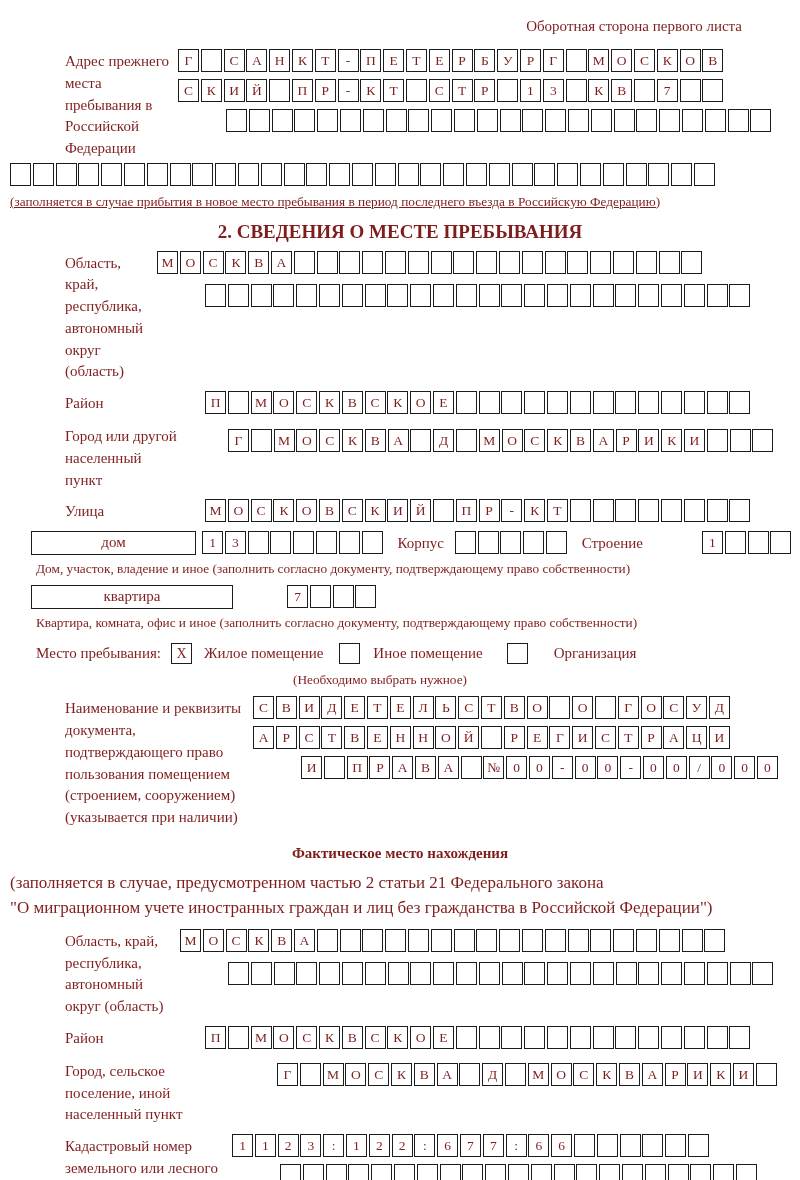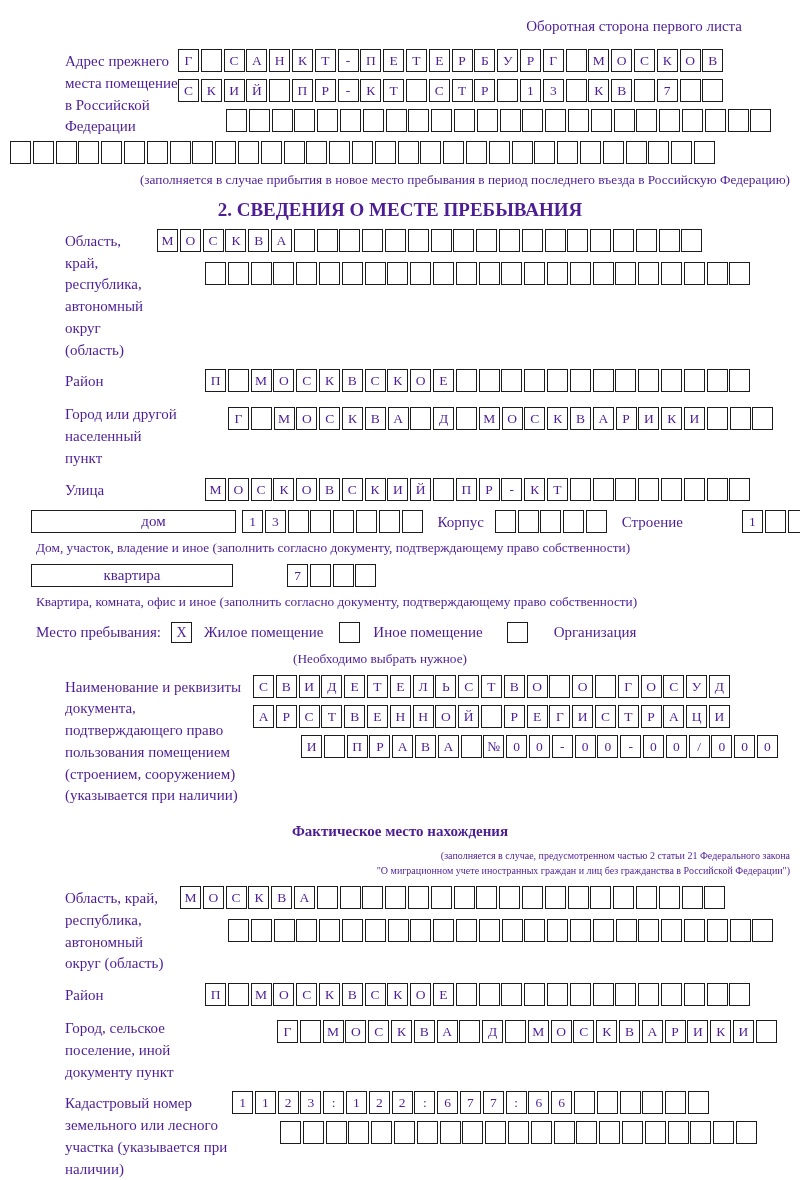--- a/index.html
+++ b/index.html
@@ -1,18 +1,18 @@
 <!DOCTYPE html>
 <html><head>
 <meta charset="utf-8">
 <style>
   html,body { margin:0; padding:0; background:#fff; }
   .page {
     width:800px; height:1180px; box-sizing:border-box;
-    background:#fff; color:#4c1d95;
+    background:#fff; color:#7f1d1d;
     font-family:"Liberation Serif", serif;
     padding:8px 10px 0 10px; overflow:hidden; position:relative;
   }
   .header-note { text-align:right; padding-right:48px; font-size:15px; margin-top:10px; margin-bottom:14px; }
 
   .labeled-block { display:flex; margin-left:55px; margin-top:8px; align-items:flex-start; }
   .label { font-size:15px; line-height:1.45; flex-shrink:0; padding-top:2px; }
   .w113{width:113px;} .w92{width:92px;} .w115{width:115px;} .w188{width:188px;} .w164{width:164px;} .w167{width:167px;}
   .rows { white-space:nowrap; }
 
@@ -20,57 +20,57 @@
   .cellrow:last-child { margin-bottom:0;padding-left:48px; }
   .cell {
     display:inline-block; width:19px; height:21px;
     border:1.6px solid #1c1c1c; margin-right:1.8px;
     text-align:center; font-size:13.5px; line-height:21px;
     vertical-align:top; background:#fff;
   }
   .fullrow { margin-top:3px; margin-left:0; }
 
   .caption { font-size:13.3px; line-height:1.35; margin-top:2px; }
-  .center { text-align:right; }
+  .center { text-align:left;text-decoration:underline; }
   .ml26 { margin-left:26px; }
 
   .section-title { text-align:center; font-weight:bold; font-size:19px; margin:10px 0 6px 0; }
   .fact-title { text-align:center; font-weight:bold; font-size:15px; margin:16px 0 8px 0; }
 
   .house-row { margin-left:21px; margin-top:7px; white-space:nowrap; height:27px; }
   .wide-box {
     border:1.7px solid #1c1c1c; height:21.5px; line-height:21.5px;
     text-align:center; font-size:15px; display:inline-block;
     vertical-align:top; background:#fff; margin-right:2px;
   }
-  .bw166{width:163px;padding-left:40px;} .bw202{width:200px;}
+  .bw166{width:163px;} .bw202{width:200px;}
   .inline-cells { display:inline-block; vertical-align:top; }
   .inline-label { font-size:15px; display:inline-block; vertical-align:top; line-height:25px; margin:0 7px 0 9px; }
 
   .stay-row { margin-left:26px; margin-top:11px; white-space:nowrap; height:26px; }
   .stay-label { font-size:15px; display:inline-block; vertical-align:middle; }
   .checkbox {
     display:inline-block; width:19px; height:19px;
     border:1.6px solid #1c1c1c; text-align:center; line-height:19px;
     font-size:14px; vertical-align:middle; background:#fff;
   }
   .cb1 { margin:0 8px 0 6px; } .cb2 { margin:0 9px 0 12px; } .cb3 { margin:0 22px 0 20px; }
   .stay-note { font-size:13.3px; text-align:center; width:700px; margin-left:20px; margin-top:3px; }
 
-  .fact-captions { font-size:10px; text-align:right; line-height:1.5; margin-top:2px; }
+  .fact-captions { font-size:17px; text-align:left; line-height:1.5; margin-top:2px; }
 </style>
 </head>
 <body>
 
 <div class="page">
 
   <div class="header-note">Оборотная сторона первого листа</div>
 
   <div class="labeled-block">
-    <div class="label w113">Адрес прежнего места помещение в Российской Федерации</div>
+    <div class="label w113">Адрес прежнего места пребывания в Российской Федерации</div>
     <div class="rows">
       <div class="cellrow"><span class="cell">Г</span><span class="cell"></span><span class="cell">С</span><span class="cell">А</span><span class="cell">Н</span><span class="cell">К</span><span class="cell">Т</span><span class="cell">-</span><span class="cell">П</span><span class="cell">Е</span><span class="cell">Т</span><span class="cell">Е</span><span class="cell">Р</span><span class="cell">Б</span><span class="cell">У</span><span class="cell">Р</span><span class="cell">Г</span><span class="cell"></span><span class="cell">М</span><span class="cell">О</span><span class="cell">С</span><span class="cell">К</span><span class="cell">О</span><span class="cell">В</span></div>
       <div class="cellrow"><span class="cell">С</span><span class="cell">К</span><span class="cell">И</span><span class="cell">Й</span><span class="cell"></span><span class="cell">П</span><span class="cell">Р</span><span class="cell">-</span><span class="cell">К</span><span class="cell">Т</span><span class="cell"></span><span class="cell">С</span><span class="cell">Т</span><span class="cell">Р</span><span class="cell"></span><span class="cell">1</span><span class="cell">3</span><span class="cell"></span><span class="cell">К</span><span class="cell">В</span><span class="cell"></span><span class="cell">7</span><span class="cell"></span><span class="cell"></span></div>
       <div class="cellrow"><span class="cell"></span><span class="cell"></span><span class="cell"></span><span class="cell"></span><span class="cell"></span><span class="cell"></span><span class="cell"></span><span class="cell"></span><span class="cell"></span><span class="cell"></span><span class="cell"></span><span class="cell"></span><span class="cell"></span><span class="cell"></span><span class="cell"></span><span class="cell"></span><span class="cell"></span><span class="cell"></span><span class="cell"></span><span class="cell"></span><span class="cell"></span><span class="cell"></span><span class="cell"></span><span class="cell"></span></div>
     </div>
   </div>
   <div class="cellrow fullrow"><span class="cell"></span><span class="cell"></span><span class="cell"></span><span class="cell"></span><span class="cell"></span><span class="cell"></span><span class="cell"></span><span class="cell"></span><span class="cell"></span><span class="cell"></span><span class="cell"></span><span class="cell"></span><span class="cell"></span><span class="cell"></span><span class="cell"></span><span class="cell"></span><span class="cell"></span><span class="cell"></span><span class="cell"></span><span class="cell"></span><span class="cell"></span><span class="cell"></span><span class="cell"></span><span class="cell"></span><span class="cell"></span><span class="cell"></span><span class="cell"></span><span class="cell"></span><span class="cell"></span><span class="cell"></span><span class="cell"></span></div>
   <div class="caption center">(заполняется в случае прибытия в новое место пребывания в период последнего въезда в Российскую Федерацию)</div>
 
   <div class="section-title">2. СВЕДЕНИЯ О МЕСТЕ ПРЕБЫВАНИЯ</div>
@@ -147,21 +147,21 @@
       <div class="cellrow"><span class="cell"></span><span class="cell"></span><span class="cell"></span><span class="cell"></span><span class="cell"></span><span class="cell"></span><span class="cell"></span><span class="cell"></span><span class="cell"></span><span class="cell"></span><span class="cell"></span><span class="cell"></span><span class="cell"></span><span class="cell"></span><span class="cell"></span><span class="cell"></span><span class="cell"></span><span class="cell"></span><span class="cell"></span><span class="cell"></span><span class="cell"></span><span class="cell"></span><span class="cell"></span><span class="cell"></span></div>
     </div>
   </div>
 
   <div class="labeled-block">
     <div class="label w92">Район</div>
     <div class="cellrow"><span class="cell">П</span><span class="cell"></span><span class="cell">М</span><span class="cell">О</span><span class="cell">С</span><span class="cell">К</span><span class="cell">В</span><span class="cell">С</span><span class="cell">К</span><span class="cell">О</span><span class="cell">Е</span><span class="cell"></span><span class="cell"></span><span class="cell"></span><span class="cell"></span><span class="cell"></span><span class="cell"></span><span class="cell"></span><span class="cell"></span><span class="cell"></span><span class="cell"></span><span class="cell"></span><span class="cell"></span><span class="cell"></span></div>
   </div>
 
   <div class="labeled-block">
-    <div class="label w164">Город, сельское поселение, иной документу пункт</div>
+    <div class="label w164">Город, сельское поселение, иной населенный пункт</div>
     <div class="cellrow" style="padding-top:4px;"><span class="cell">Г</span><span class="cell"></span><span class="cell">М</span><span class="cell">О</span><span class="cell">С</span><span class="cell">К</span><span class="cell">В</span><span class="cell">А</span><span class="cell"></span><span class="cell">Д</span><span class="cell"></span><span class="cell">М</span><span class="cell">О</span><span class="cell">С</span><span class="cell">К</span><span class="cell">В</span><span class="cell">А</span><span class="cell">Р</span><span class="cell">И</span><span class="cell">К</span><span class="cell">И</span><span class="cell"></span></div>
   </div>
 
   <div class="labeled-block">
     <div class="label w167">Кадастровый номер земельного или лесного участка (указывается при наличии)</div>
     <div class="rows">
       <div class="cellrow"><span class="cell">1</span><span class="cell">1</span><span class="cell">2</span><span class="cell">3</span><span class="cell">:</span><span class="cell">1</span><span class="cell">2</span><span class="cell">2</span><span class="cell">:</span><span class="cell">6</span><span class="cell">7</span><span class="cell">7</span><span class="cell">:</span><span class="cell">6</span><span class="cell">6</span><span class="cell"></span><span class="cell"></span><span class="cell"></span><span class="cell"></span><span class="cell"></span><span class="cell"></span></div>
       <div class="cellrow"><span class="cell"></span><span class="cell"></span><span class="cell"></span><span class="cell"></span><span class="cell"></span><span class="cell"></span><span class="cell"></span><span class="cell"></span><span class="cell"></span><span class="cell"></span><span class="cell"></span><span class="cell"></span><span class="cell"></span><span class="cell"></span><span class="cell"></span><span class="cell"></span><span class="cell"></span><span class="cell"></span><span class="cell"></span><span class="cell"></span><span class="cell"></span></div>
     </div>
   </div>

